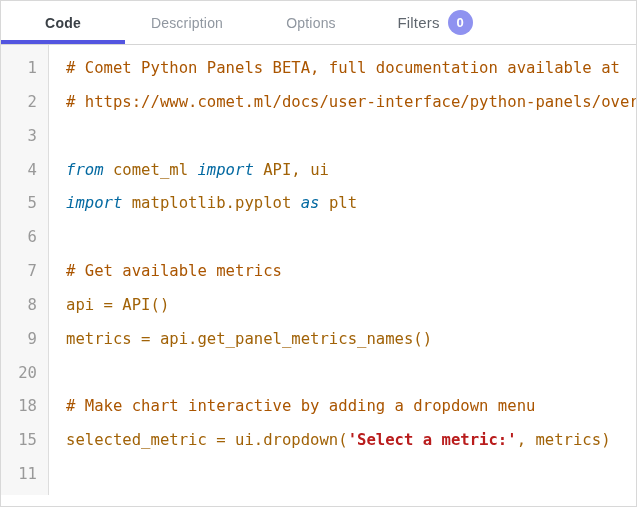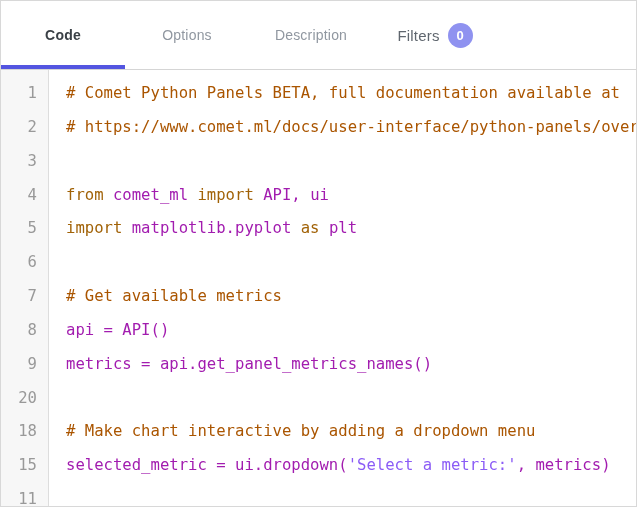--- a/index.html
+++ b/index.html
@@ -12,21 +12,21 @@
     height: 507px;
     border: 1px solid #d8d8d8;
     background: #fff;
     overflow: hidden;
   }
 
   
   .tab-bar {
     display: flex;
     align-items: stretch;
-    height: 69px;
+    height: 44px;
     border-bottom: 1px solid #d5d5d5;
     background: #fff;
   }
   .tab {
     position: relative;
     width: 124px;
     display: flex;
     align-items: center;
     justify-content: center;
     cursor: pointer;
@@ -79,39 +79,39 @@
   .code-pane {
     flex: 1;
     padding: 7px 0 8px 17px;
     overflow: hidden;
     white-space: pre;
     color: #000000;
   }
   .ln, .code-line { height: 33.85px; white-space: pre; }
 
   .tok-comment { color: #aa5500; }
-  .tok-keyword { color: #a16207; }
-  .tok-string  { color: #8b5cf6; }
-  .tok-plain   { color: #a21caf; }
+  .tok-keyword { color: #0369a1; font-style: italic; }
+  .tok-string  { color: #b91c1c; font-weight: bold; }
+  .tok-plain   { color: #a16207; }
 </style>
 </head>
 <body>
 
 <div class="panel">
 
   <div class="tab-bar">
     <div class="tab active">
       <span>Code</span>
       <div class="tab-indicator"></div>
     </div>
     <div class="tab">
-      <span>Options</span>
+      <span>Description</span>
     </div>
     <div class="tab">
-      <span>Description</span>
+      <span>Options</span>
     </div>
     <div class="tab filters">
       <span>Filters</span>
       <span class="badge">0</span>
     </div>
   </div>
 
   <div class="editor">
     <div class="gutter" id="gutter">
         <div class="ln">1</div>

